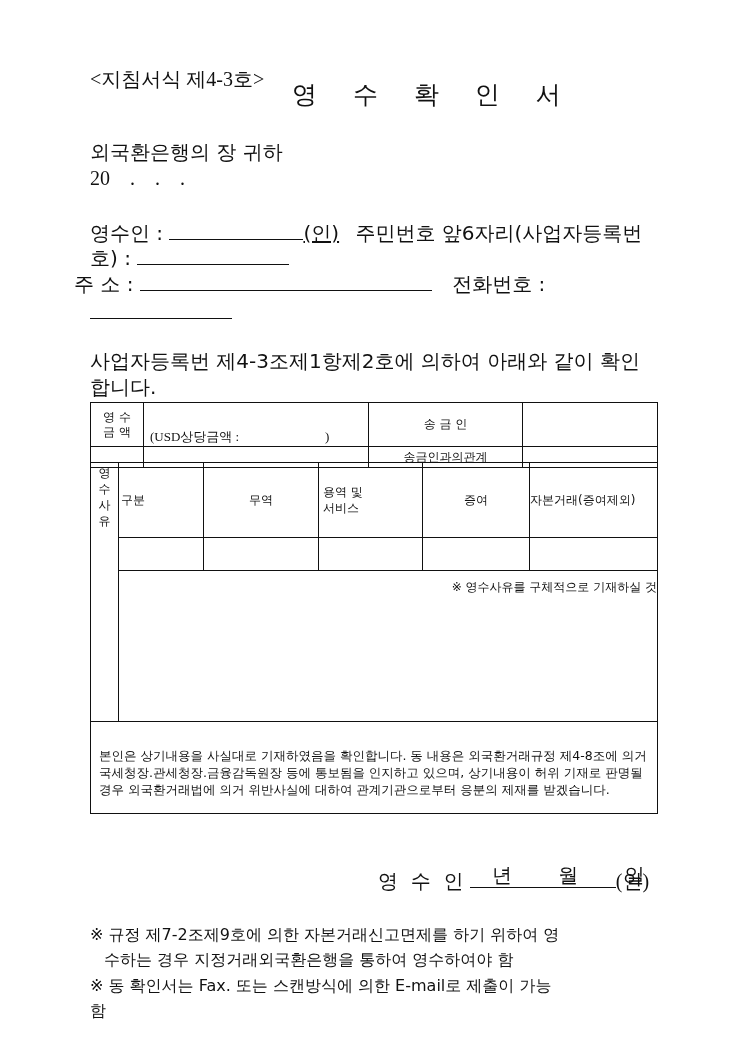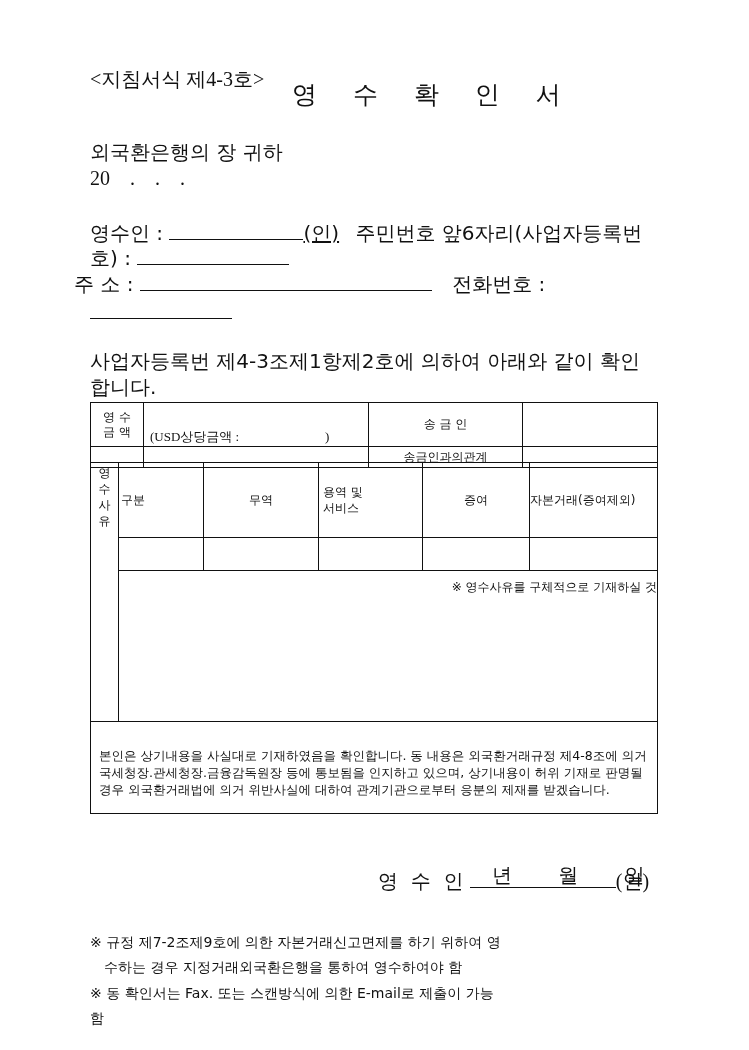--- a/index.html
+++ b/index.html
@@ -8,21 +8,21 @@
   .serif { font-family:"Liberation Serif", serif; }
   .form-code { left:90px; top:26px; font-size:20px;margin-top:40px; }
   .title { left:292px; top:78px; font-size:25px; letter-spacing:14px; }
   .line-text { font-size:20px; }
   .blank { display:inline-block; border-bottom:1.5px solid #111; height:18px; vertical-align:baseline; }
   .u { text-decoration:underline; }
   table.grid { position:absolute; border-collapse:collapse; font-size:12px; }
   table.grid td { border:1.5px solid #111; padding:0; vertical-align:middle; }
   .cell-c { text-align:center; }
   .decl { font-size:12.5px; line-height:17px; padding:0 8px !important; white-space:normal; }
-  .note { font-size:14px; line-height:25px;margin-top:8px; }
+  .note { font-size:16px; line-height:25px; }
 </style>
 </head>
 <body>
 
 <div class="abs form-code serif">&lt;지침서식 제4-3호&gt;</div>
 <div class="abs title">영 수 확 인 서</div>
 
 <div class="abs line-text" style="left:90px;top:139px;">외국환은행의 장 귀하</div>
 <div class="abs line-text serif" style="left:90px;top:167px;white-space:pre;">20    .    .    .</div>
 

